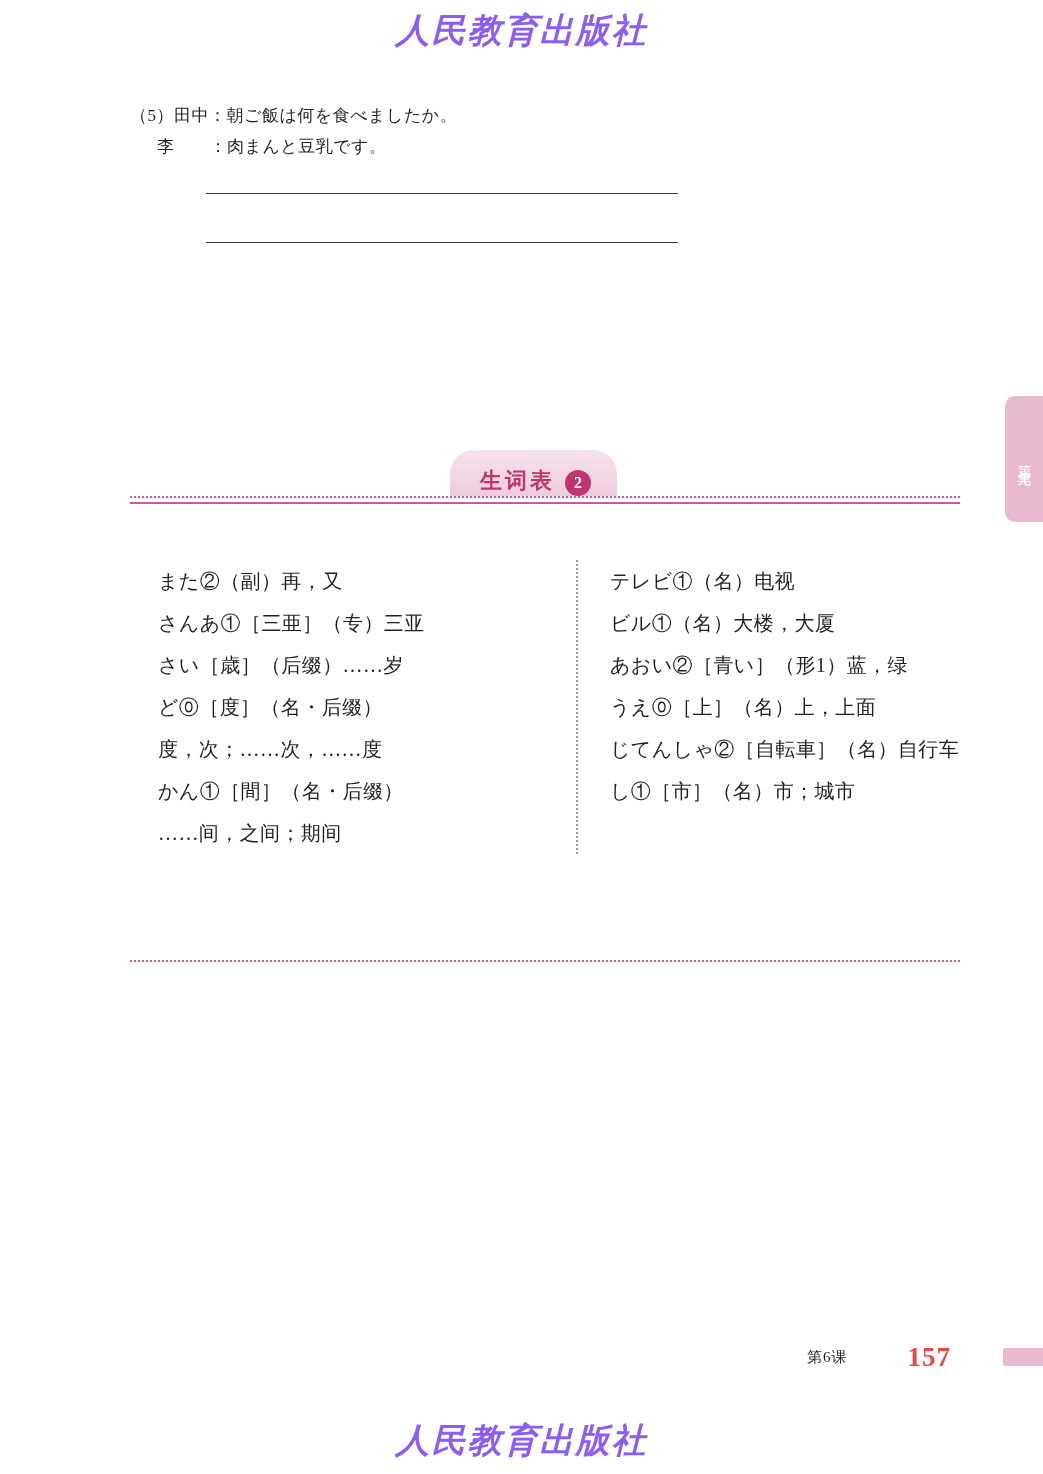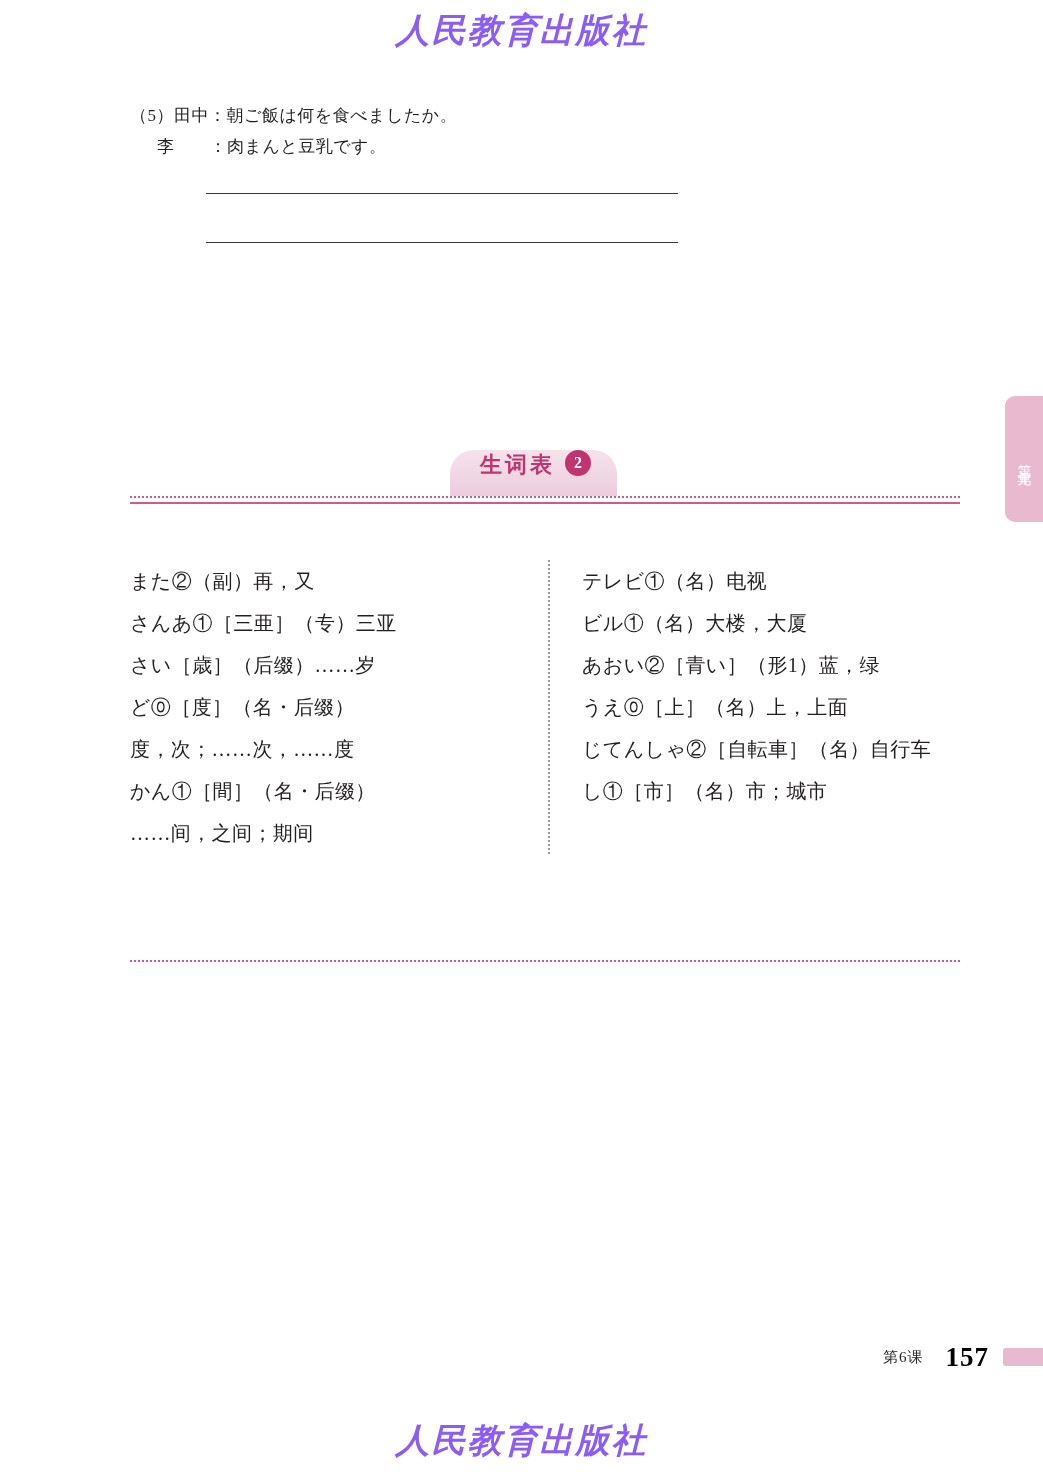--- a/index.html
+++ b/index.html
@@ -89,21 +89,21 @@
   }
   .pill {
     position: absolute;
     left: 320px;
     top: 0;
     height: 46px;
     padding: 0 26px 0 30px;
     background: linear-gradient(180deg, #f6e2ec 0%, #eccddd 100%);
     border-radius: 24px 24px 0 0;
     display: flex;
-    align-items: flex-start;
+    align-items: flex-end;
     gap: 10px;
   }
   .pill-title {
     font-size: 22px;
     font-weight: bold;
     color: #c0356f;
     letter-spacing: 3px;
   }
   .pill-num {
     width: 26px;
@@ -136,20 +136,21 @@
     top: 560px;
     width: 830px;
     display: flex;
   }
   .vcol {
     flex: 0 0 420px;
     padding-right: 24px;
   }
   .vcol.left {
     border-right: 2.5px dotted #9b9b9b;
+    margin-left: 28px;
   }
   .vcol.right { padding-left: 32px; }
   .ventry {
     font-size: 20px;
     line-height: 2.1;
     letter-spacing: 0.4px;
     white-space: nowrap;
   }
   .ventry.cont {
     text-align: left;
@@ -167,31 +168,32 @@
   }
   .folio {
     position: absolute;
     right: 0;
     top: 1340px;
     width: 240px;
     height: 34px;
     display: flex;
     align-items: center;
     justify-content: flex-end;
+    gap: 38px;
   }
   .folio-lesson {
     font-size: 15px;
     color: #231f20;
     letter-spacing: 1px;
     margin-right: 22px;
   }
   .folio-page {
     font-size: 27px;
     font-weight: bold;
-    color: #000000;
+    color: #ef4444;
     letter-spacing: 1px;
   }
   .folio-swatch {
     width: 40px;
     height: 18px;
     background: #e8b9cf;
     margin-left: 14px;
     border-top-left-radius: 3px;
     border-bottom-left-radius: 3px;
   }

